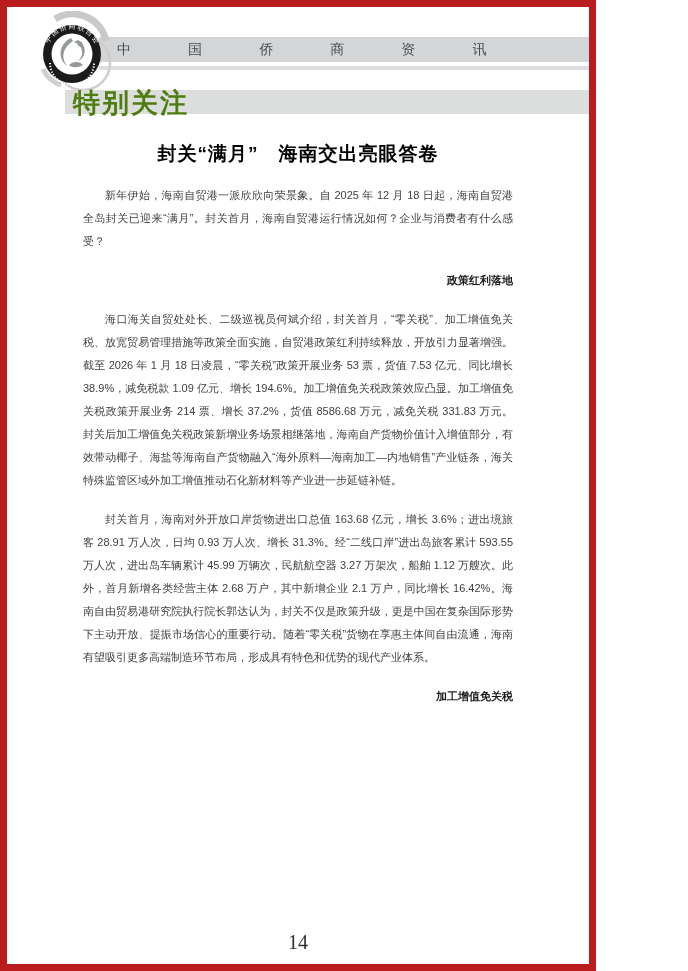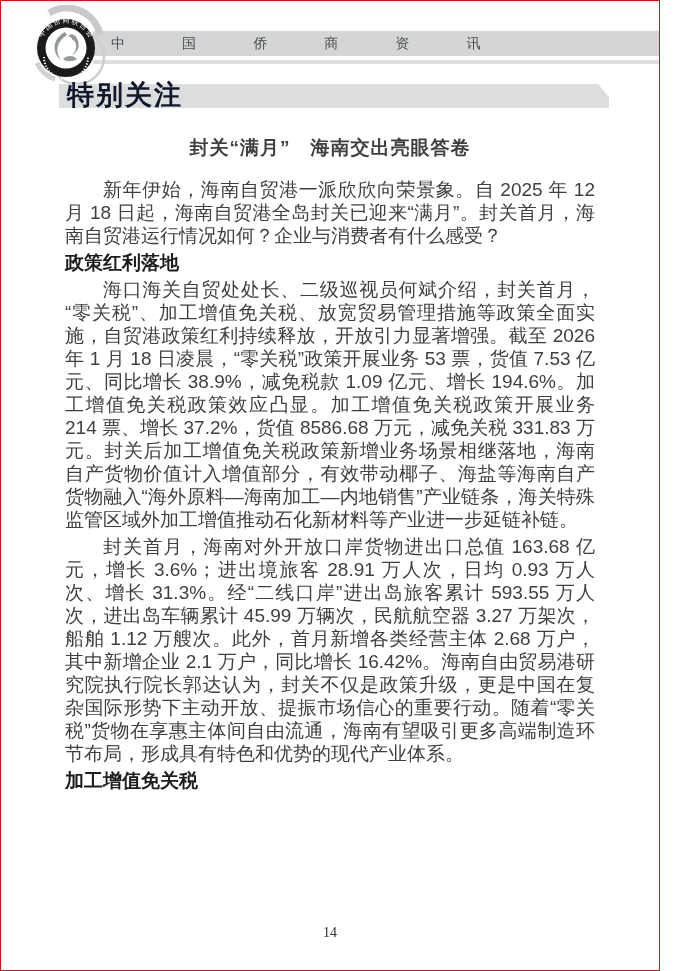--- a/index.html
+++ b/index.html
@@ -1,21 +1,21 @@
 <!DOCTYPE html>
 <html lang="zh"><head>
 <meta charset="utf-8">
 <style>
   html,body{margin:0;padding:0;background:#fff;}
   .page{
     position:relative;
-    width:660px;height:971px;
+    width:596px;height:971px;
     background:#ffffff;
     box-sizing:border-box;
-    border:1px solid #b91c1c;
+    border:7px solid #b91c1c;
     overflow:hidden;
     font-family:"Liberation Sans","DejaVu Sans",sans-serif;
   }
   
   .mast-band{
     position:absolute;left:92px;right:0;top:30px;height:25px;
     background:#d3d5d6;
     display:flex;align-items:center;
   }
   .mast-title{
@@ -31,47 +31,47 @@
   .logo{position:absolute;left:24px;top:4px;width:86px;height:88px;}
   
   .section-bar{
     position:absolute;left:58px;top:83px;width:550px;height:24px;
     background:#dcdddd;
     clip-path:polygon(0 0,calc(100% - 11px) 0,100% 55%,100% 100%,0 100%);
   }
   .section-title{
     position:absolute;left:66px;top:80px;
     font-size:27px;line-height:32px;font-weight:900;
-    color:#0f172a;letter-spacing:2px;
-    font-family:Liberation Mono, monospace;
+    color:#4d7c0f;letter-spacing:2px;
+    font-family:Liberation Sans, sans-serif;
   }
   
   .article{
     position:absolute;left:60px;right:60px;top:133px;
     color:#3f3f3f;
   }
   .art-title{
     text-align:center;
-    font-size:19px;font-weight:bold;color:#404040;
+    font-size:19px;font-weight:bold;color:#000000;
     line-height:28px;margin:0 0 16px 0;letter-spacing:1px;
   }
-  .blk{margin:4px;font-size:19px;line-height:23px;}
+  .blk{margin:16px;font-size:11px;line-height:23px;}
   .blk.p{
     text-indent:2em;
     text-align:justify;text-justify:inter-ideograph;
   }
   .blk.h{
-    text-align:left;font-weight:bold;color:#1d1d1d;
+    text-align:right;font-weight:bold;color:#1d1d1d;
   }
   
   .page-number{
     position:absolute;left:0;right:0;top:924px;
     text-align:center;
     font-family:"Liberation Serif","DejaVu Serif",serif;
-    font-size:14px;color:#2f2f35;
+    font-size:20px;color:#2f2f35;
   }
 </style>
 </head>
 <body>
 
 <div class="page">
 
   <div class="mast-band">
     <div class="mast-title">中 国 侨 商 资 讯</div>
   </div>

